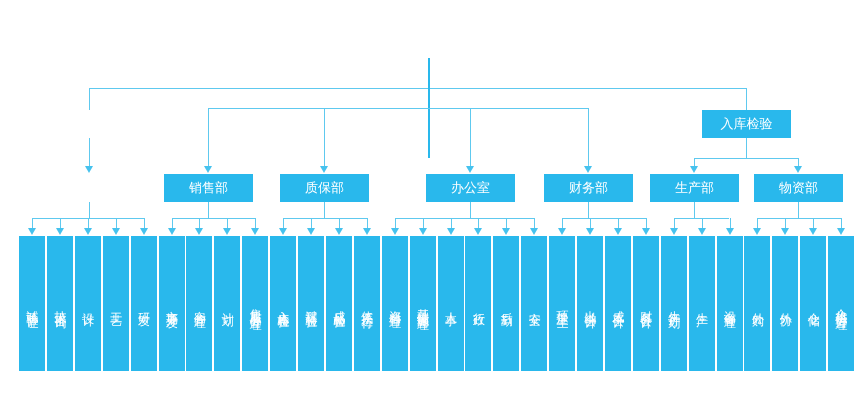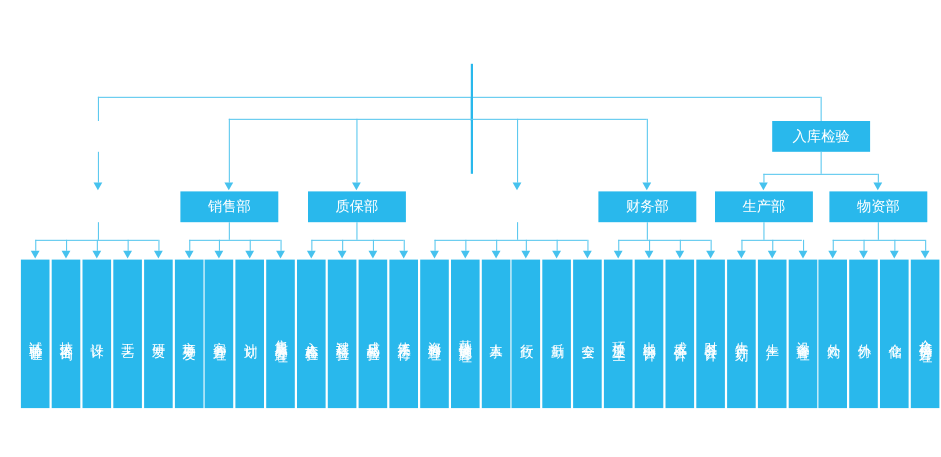--- a/index.html
+++ b/index.html
@@ -95,20 +95,23 @@
   <div class="arrow" style="left:690px;top:166px;"></div>
   <div class="ln v" style="left:798px;top:158px;height:8px;"></div>
   <div class="arrow" style="left:794px;top:166px;"></div>
 
   <div class="node dept" style="left:164px;top:174px;">
     <span>销售部</span>
     </div>
   <div class="node dept" style="left:280px;top:174px;">
     <span>质保部</span>
     </div>
+  <div class="node dept" style="left:426px;top:174px;">
+    <span>办公室</span>
+    </div>
   <div class="node dept" style="left:544px;top:174px;">
     <span>财务部</span>
     </div>
   <div class="node dept" style="left:650px;top:174px;">
     <span>生产部</span>
     </div>
   <div class="node dept" style="left:754px;top:174px;">
     <span>物资部</span>
     </div>
 

